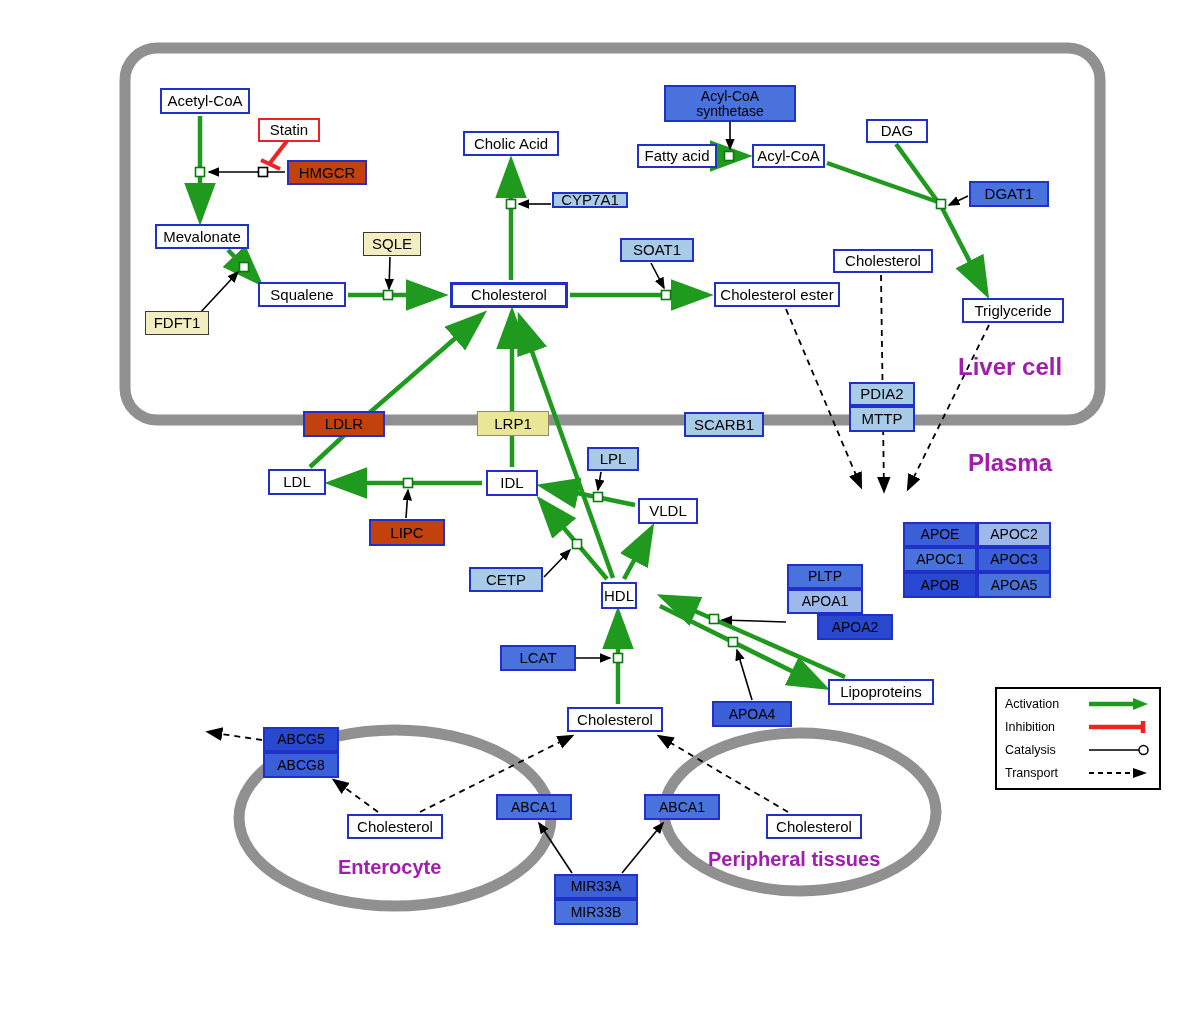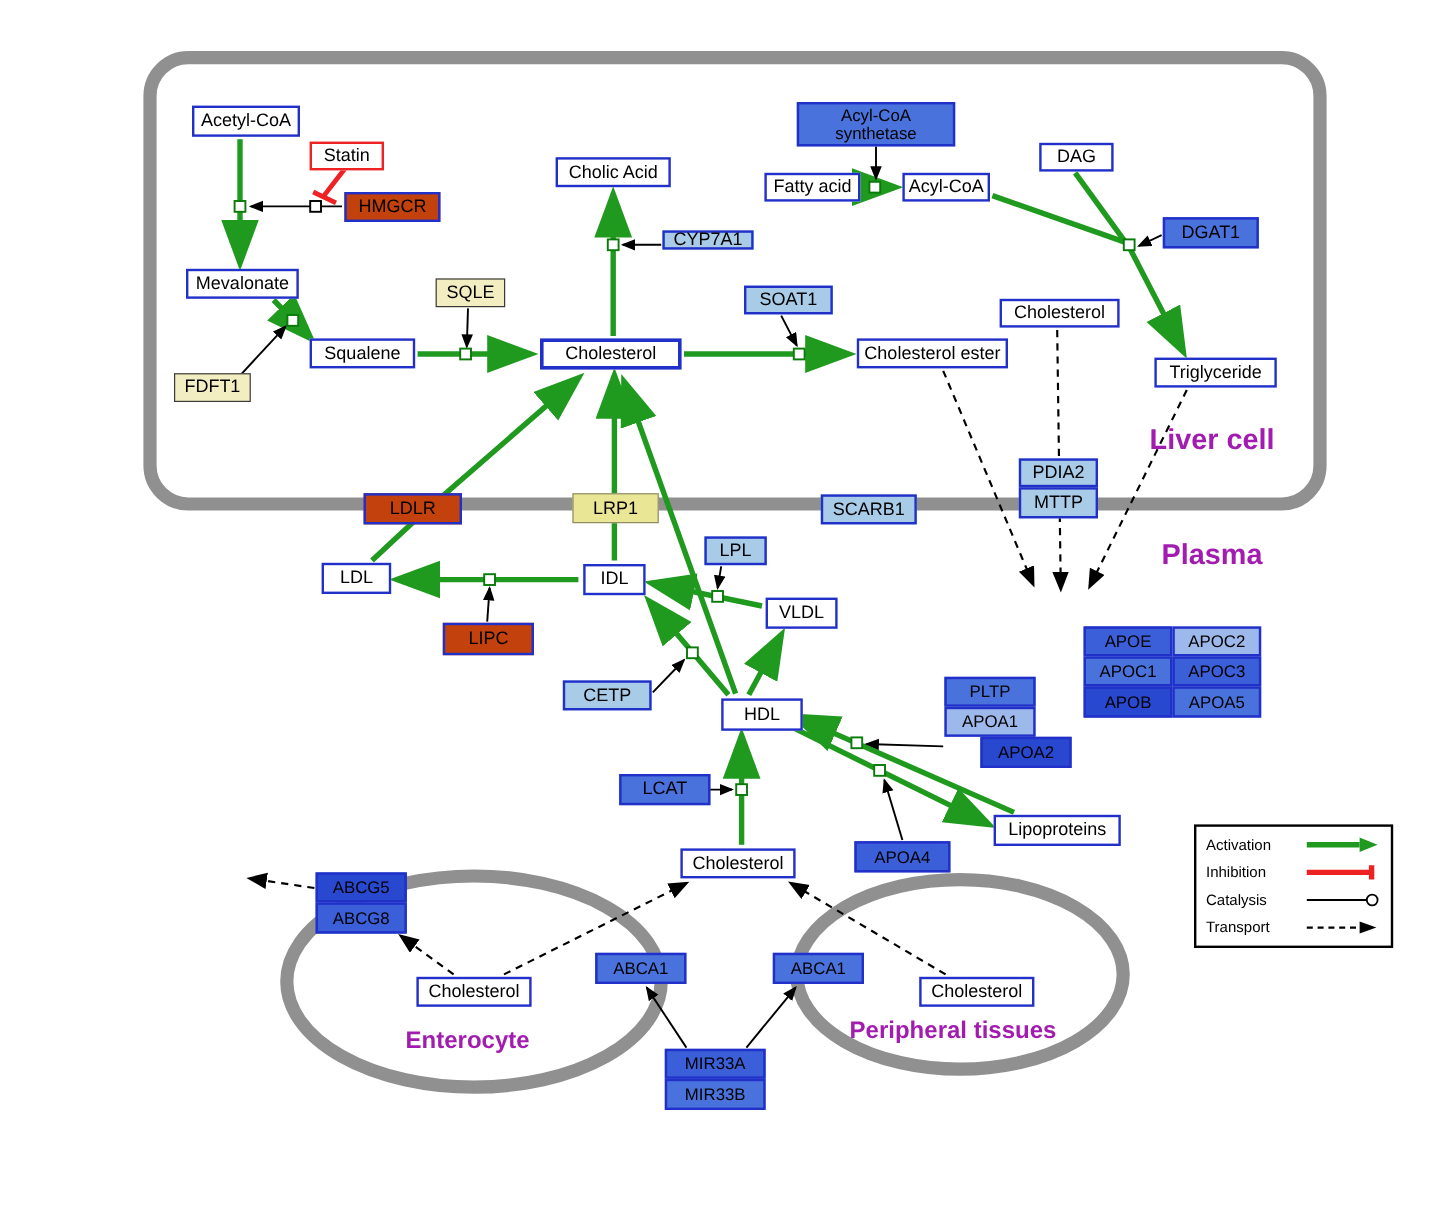--- a/index.html
+++ b/index.html
@@ -154,22 +154,22 @@
   <div class="node lblue" style="left:849px;top:406px;width:66px;height:26px">MTTP</div>
   <div class="node lblue" style="left:684px;top:412px;width:80px;height:25px">SCARB1</div>
   <div class="node yellow" style="left:303px;top:411px;width:82px;height:26px">LDLR</div>
   <div class="node olive" style="left:477px;top:411px;width:72px;height:25px">LRP1</div>
   <div class="node" style="left:268px;top:469px;width:58px;height:26px">LDL</div>
   <div class="node" style="left:486px;top:470px;width:52px;height:26px">IDL</div>
   <div class="node" style="left:638px;top:498px;width:60px;height:26px">VLDL</div>
   <div class="node lblue" style="left:587px;top:447px;width:52px;height:24px">LPL</div>
   <div class="node yellow" style="left:369px;top:519px;width:76px;height:27px">LIPC</div>
   <div class="node lblue" style="left:469px;top:567px;width:74px;height:25px">CETP</div>
-  <div class="node" style="left:601px;top:582px;width:68px;height:27px">HDL</div>
-  <div class="node b2" style="left:516px;top:645px;width:76px;height:26px">LCAT</div>
+  <div class="node" style="left:601px;top:582px;width:36px;height:27px">HDL</div>
+  <div class="node b2" style="left:500px;top:645px;width:76px;height:26px">LCAT</div>
   <div class="node b3 sm" style="left:903px;top:522px;width:74px;height:25px">APOE</div>
   <div class="node b1 sm" style="left:977px;top:522px;width:74px;height:25px">APOC2</div>
   <div class="node b2 sm" style="left:903px;top:547px;width:74px;height:25px">APOC1</div>
   <div class="node b3 sm" style="left:977px;top:547px;width:74px;height:25px">APOC3</div>
   <div class="node b4 sm" style="left:903px;top:572px;width:74px;height:26px">APOB</div>
   <div class="node b2 sm" style="left:977px;top:572px;width:74px;height:26px">APOA5</div>
   <div class="node b2 sm" style="left:787px;top:564px;width:76px;height:25px">PLTP</div>
   <div class="node b1 sm" style="left:787px;top:589px;width:76px;height:25px">APOA1</div>
   <div class="node b4 sm" style="left:817px;top:614px;width:76px;height:26px">APOA2</div>
   <div class="node b3 sm" style="left:712px;top:701px;width:80px;height:26px">APOA4</div>

